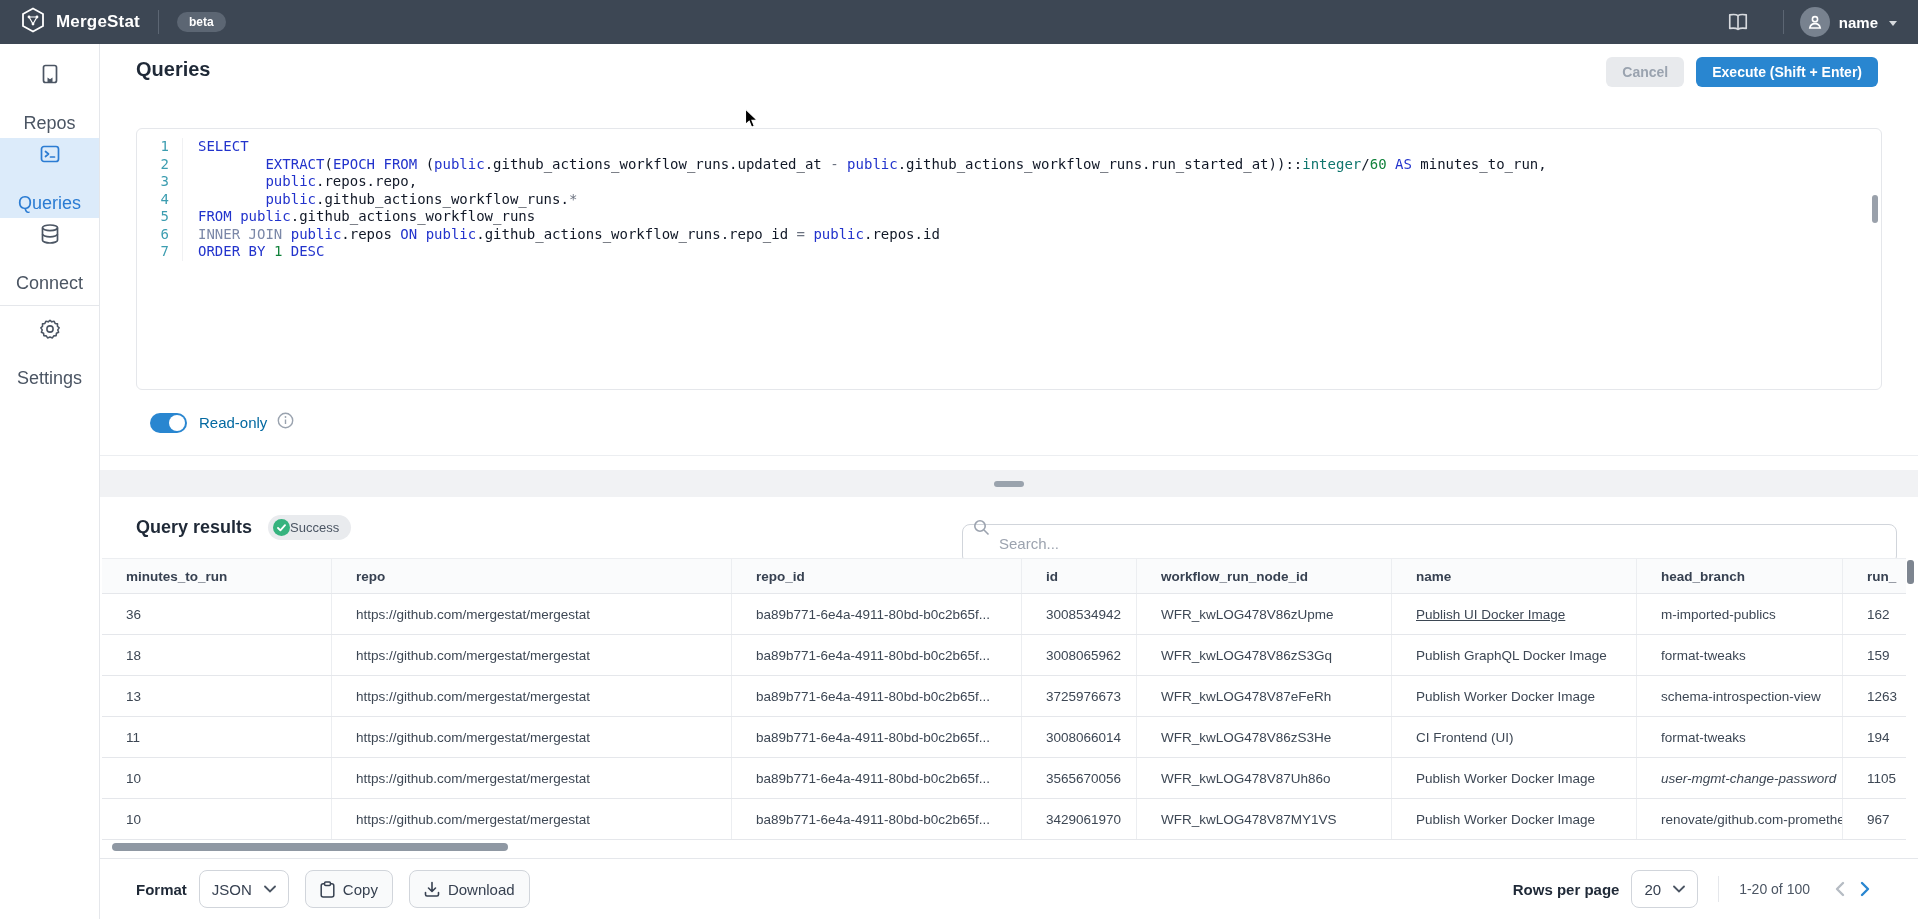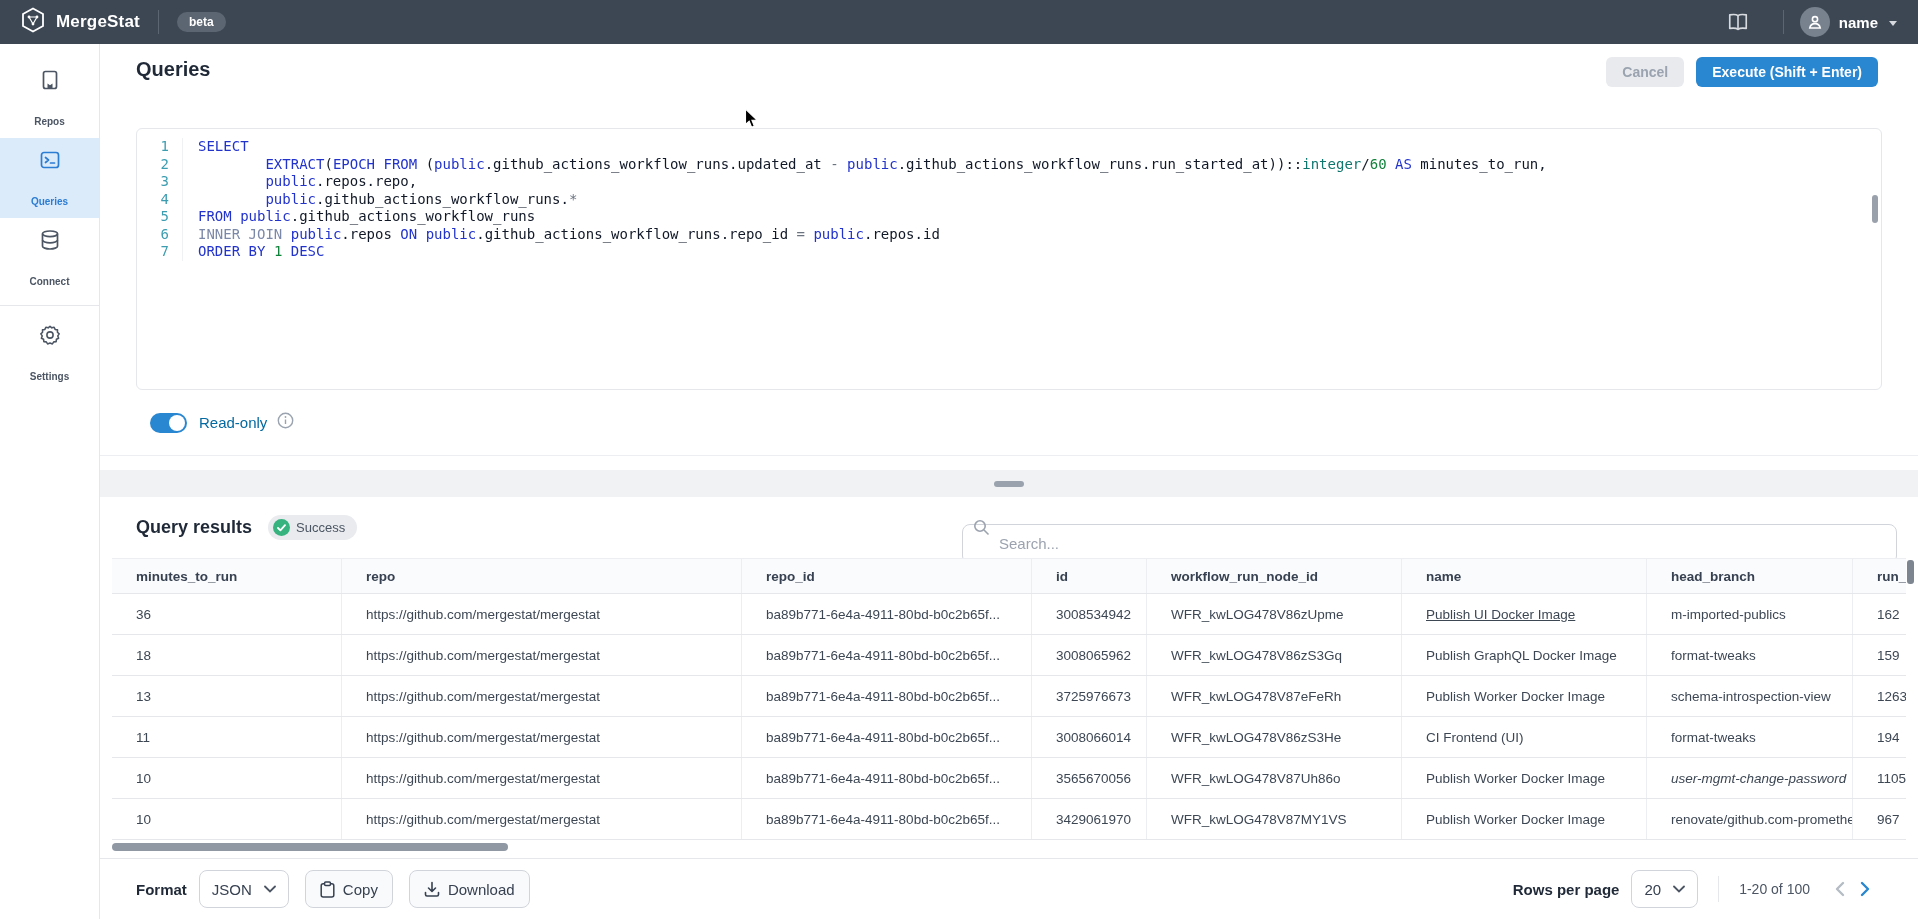--- a/index.html
+++ b/index.html
@@ -17,21 +17,21 @@
   .beta-badge { background:#5c6673; color:#fff; font-size:12px; font-weight:bold;
     padding:3px 12px; border-radius:10px; }
   .avatar { width:30px; height:30px; border-radius:50%; background:#78828f;
     display:flex; align-items:center; justify-content:center; margin-right:9px; }
   .username { color:#fff; font-size:15px; font-weight:bold; margin-right:10px; }
 
   
   .sidebar { position:absolute; top:44px; left:0; bottom:0; width:100px; background:#fff;
     border-right:1px solid #e5e7eb; padding-top:14px; z-index:20; }
   .side-item { height:80px; display:flex; flex-direction:column; align-items:center;
-    justify-content:center; gap:23px; color:#4b5563; font-size:10px; font-weight:bold; cursor:pointer; }
+    justify-content:center; gap:23px; color:#4b5563; font-size:18px; font-weight:normal; cursor:pointer; }
   .side-item svg { stroke:#4b5563; }
   .side-item.active { background:#dcebfa; color:#2b7cd3; }
   .side-item.active svg { stroke:#2b7cd3; }
   .side-divider { height:1px; background:#e5e7eb; margin:7px 0; }
 
   
   .main { position:absolute; top:44px; left:100px; right:0; bottom:0; background:#fff; }
   .page-title { position:absolute; top:14px; left:36px; font-size:20px; font-weight:bold; color:#1f2937; }
   .hdr-buttons { position:absolute; top:13px; right:40px; display:flex; gap:12px;margin-left:34px; }
   .btn-cancel { height:30px; padding:0 16px; border-radius:6px; background:#e8eaed;
@@ -64,31 +64,31 @@
   .readonly-label { font-size:15px; color:#0369a1; margin-right:10px; }
 
   .gap-strip { position:absolute; top:426px; left:0; right:0; height:27px; background:#f1f2f4;
     display:flex; align-items:center; justify-content:center; }
   .drag-handle { width:30px; height:6px; border-radius:3px; background:#9aa3ad; cursor:row-resize; }
 
   
   .results-header { position:absolute; top:453px; left:0; right:0; height:61px;
     display:flex; align-items:center; padding:0 21px 0 36px; }
   .results-title { font-size:18px; font-weight:bold; color:#1f2937; margin-right:16px; }
-  .status-badge { display:flex; align-items:center; gap:6px; background:#e9ebee;
+  .status-badge { display:flex; align-items:center; background:#e9ebee;
     border-radius:13px; padding:4px 12px 4px 5px; font-size:13px; color:#4b5563; }
   .badge-dot { width:17px; height:17px; border-radius:50%; background:#36b37e;
     display:flex; align-items:center; justify-content:center; }
   .search-wrap { margin-left:auto; position:relative; width:935px; height:40px; }
   .search-input { width:100%; height:100%; border:1px solid #d1d5db; border-radius:8px;
     padding:0 12px 0 36px; font-size:15px; color:#374151; outline:none;margin-top:16px; }
   .search-input::placeholder { color:#9ca3af; }
   .search-icon { position:absolute; left:11px; top:11px; }
 
-  .table-wrap { position:absolute; top:514px; left:12px; right:12px; height:344px; overflow:hidden; }
+  .table-wrap { position:absolute; top:514px; left:2px; right:12px; height:344px; overflow:hidden; }
   .trow { display:flex; width:1901px; }
   .trow.head { height:36px; background:#fafbfc; border-top:1px solid #eceef1; border-bottom:1px solid #e5e7eb; }
   .trow.body { height:41px; border-bottom:1px solid #e5e7eb; background:#fff; }
   .tcell { flex:0 0 auto; display:flex; align-items:center; padding:0 24px; font-size:13.5px;
     color:#3d4754; border-right:1px solid #eceef1; overflow:hidden; white-space:nowrap; }
   .trow.head .tcell { font-weight:bold; color:#374151; }
   .tcell:last-child { border-right:none; }
   .hscroll { position:absolute; top:798px; left:0; right:0; height:10px; }
   .hscroll-thumb { position:absolute; left:12px; top:1px; width:396px; height:8px;
     background:#8f98a3; border-radius:4px; }

